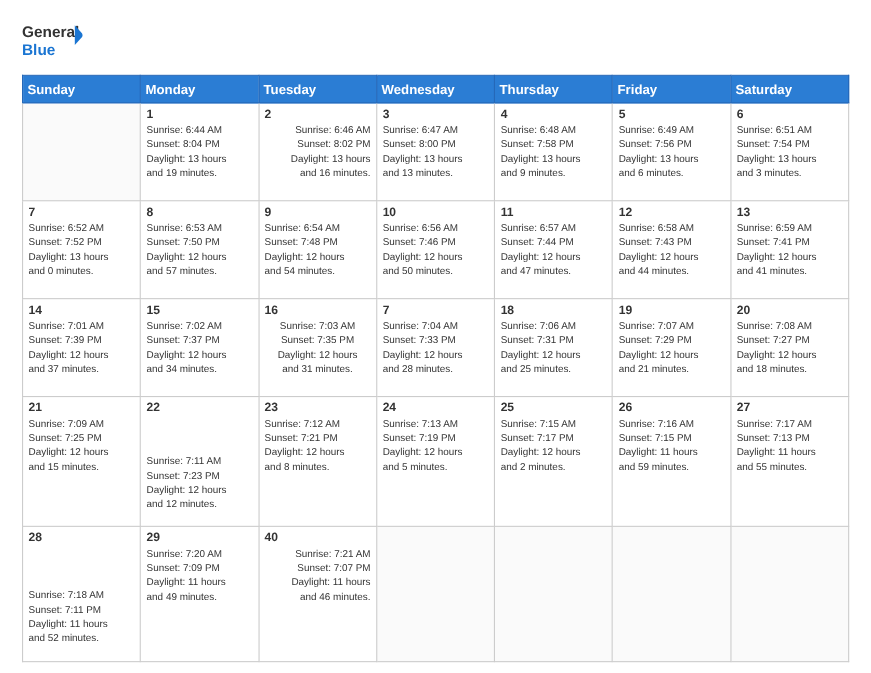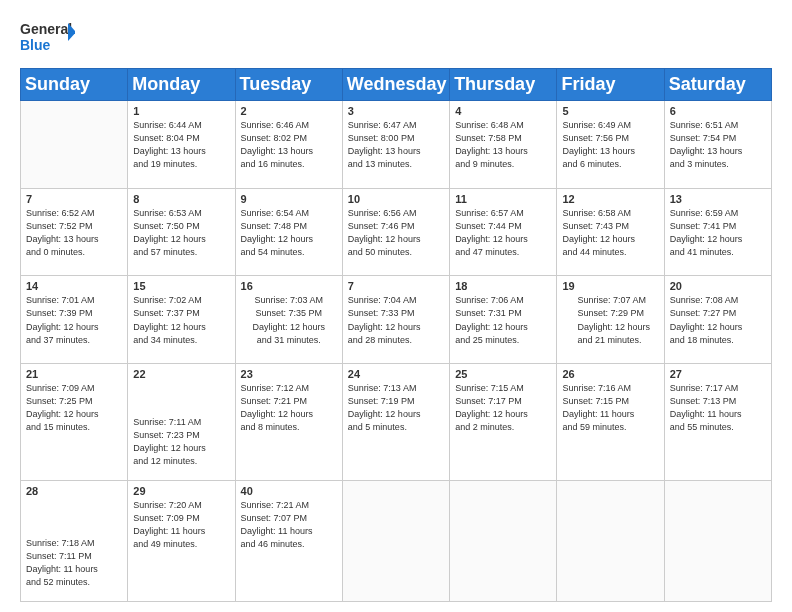--- a/index.html
+++ b/index.html
@@ -44,21 +44,21 @@
     .calendar {
       flex: 1;
       border: 1px solid #ccc;
       border-collapse: collapse;
       width: 100%;
       table-layout: fixed;
     }
     .calendar th {
       background: #2b7dd4;
       color: #fff;
-      font-size: 18px;
+      font-size: 12px;
       font-weight: bold;
       padding: 5px 4px;
       text-align: left;
       border: 1px solid #2568b8;
     }
     .calendar td {
       border: 1px solid #ccc;
       vertical-align: top;
       padding: 4px 5px;
       font-size: 9.5px;
@@ -119,21 +119,21 @@
           <td class="empty-cell"></td>
           <td>
             <span class="day-num">1</span>
             <div class="day-info" style="white-space: pre-line;">Sunrise: 6:44 AM
 Sunset: 8:04 PM
 Daylight: 13 hours
 and 19 minutes.</div>
           </td>
           <td>
             <span class="day-num">2</span>
-            <div class="day-info" style="white-space: pre-line;">Sunrise: 6:46 AM
+            <div class="day-info" style="white-space: pre-line; text-align: right;">Sunrise: 6:46 AM
 Sunset: 8:02 PM
 Daylight: 13 hours
 and 16 minutes.</div>
           </td>
           <td>
             <span class="day-num">3</span>
             <div class="day-info" style="white-space: pre-line;">Sunrise: 6:47 AM
 Sunset: 8:00 PM
 Daylight: 13 hours
 and 13 minutes.</div>
@@ -242,21 +242,21 @@
           </td>
           <td>
             <span class="day-num">18</span>
             <div class="day-info" style="white-space: pre-line;">Sunrise: 7:06 AM
 Sunset: 7:31 PM
 Daylight: 12 hours
 and 25 minutes.</div>
           </td>
           <td>
             <span class="day-num">19</span>
-            <div class="day-info" style="white-space: pre-line; margin-left: 15px;">Sunrise: 7:07 AM
+            <div class="day-info" style="white-space: pre-line;">Sunrise: 7:07 AM
 Sunset: 7:29 PM
 Daylight: 12 hours
 and 21 minutes.</div>
           </td>
           <td>
             <span class="day-num">20</span>
             <div class="day-info" style="white-space: pre-line;">Sunrise: 7:08 AM
 Sunset: 7:27 PM
 Daylight: 12 hours
 and 18 minutes.</div>
@@ -323,21 +323,21 @@
           </td>
           <td>
             <span class="day-num">29</span>
             <div class="day-info" style="white-space: pre-line;">Sunrise: 7:20 AM
 Sunset: 7:09 PM
 Daylight: 11 hours
 and 49 minutes.</div>
           </td>
           <td>
             <span class="day-num">40</span>
-            <div class="day-info" style="white-space: pre-line;">Sunrise: 7:21 AM
+            <div class="day-info" style="white-space: pre-line; text-align: right;">Sunrise: 7:21 AM
 Sunset: 7:07 PM
 Daylight: 11 hours
 and 46 minutes.</div>
           </td>
           <td class="empty-cell"></td>
           <td class="empty-cell"></td>
           <td class="empty-cell"></td>
           <td class="empty-cell"></td>
         </tr>
       </tbody>

